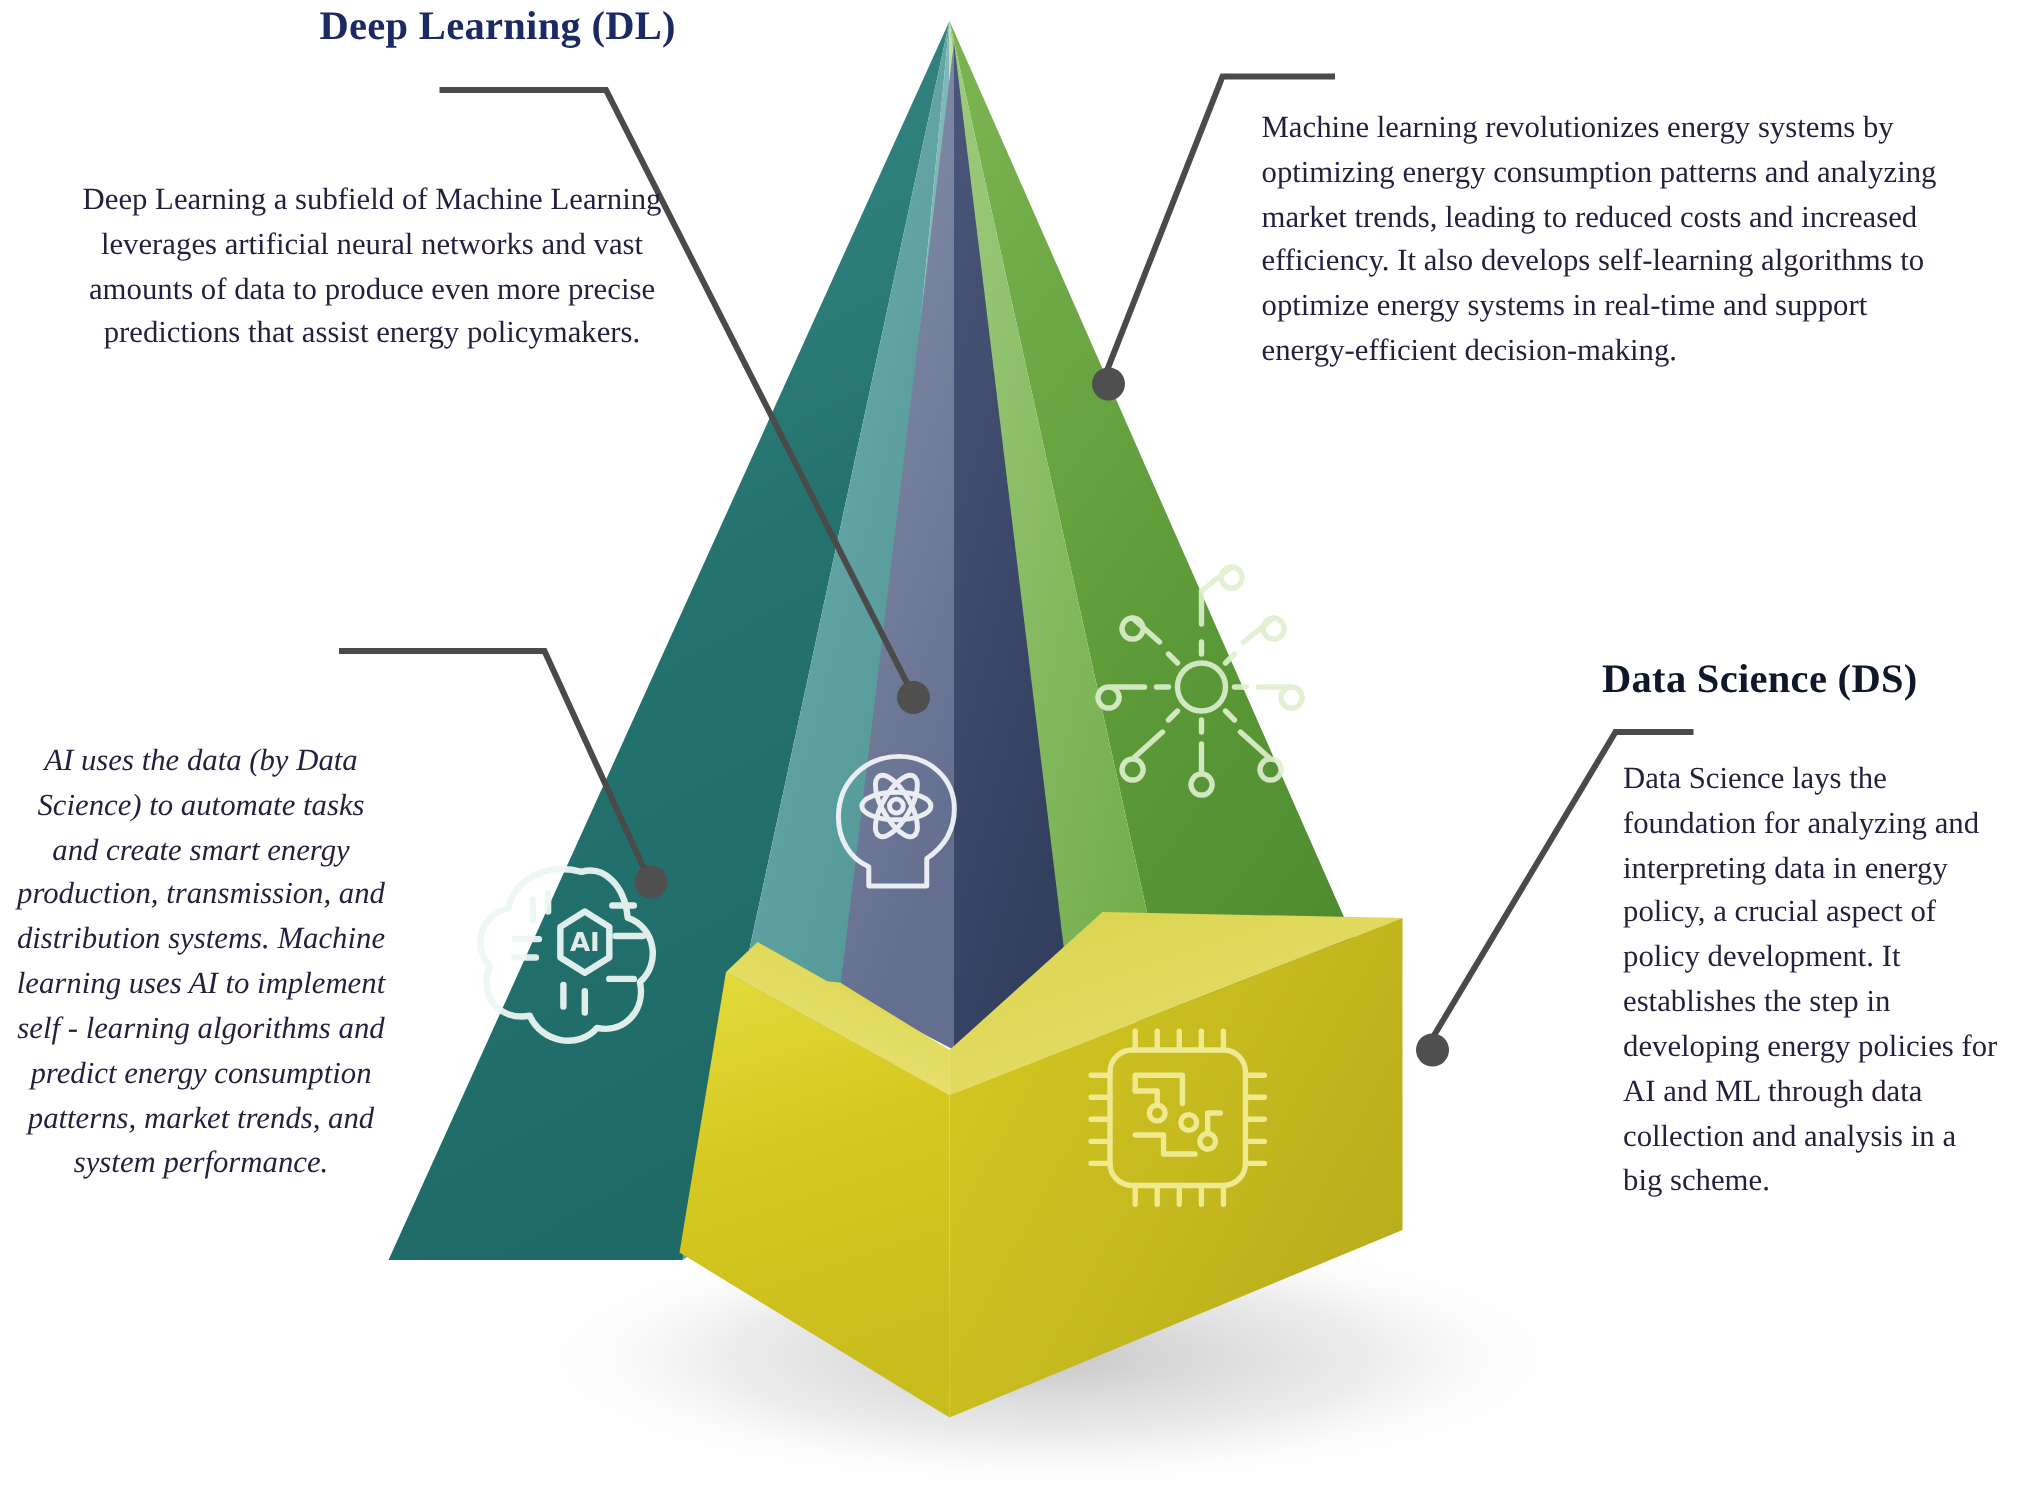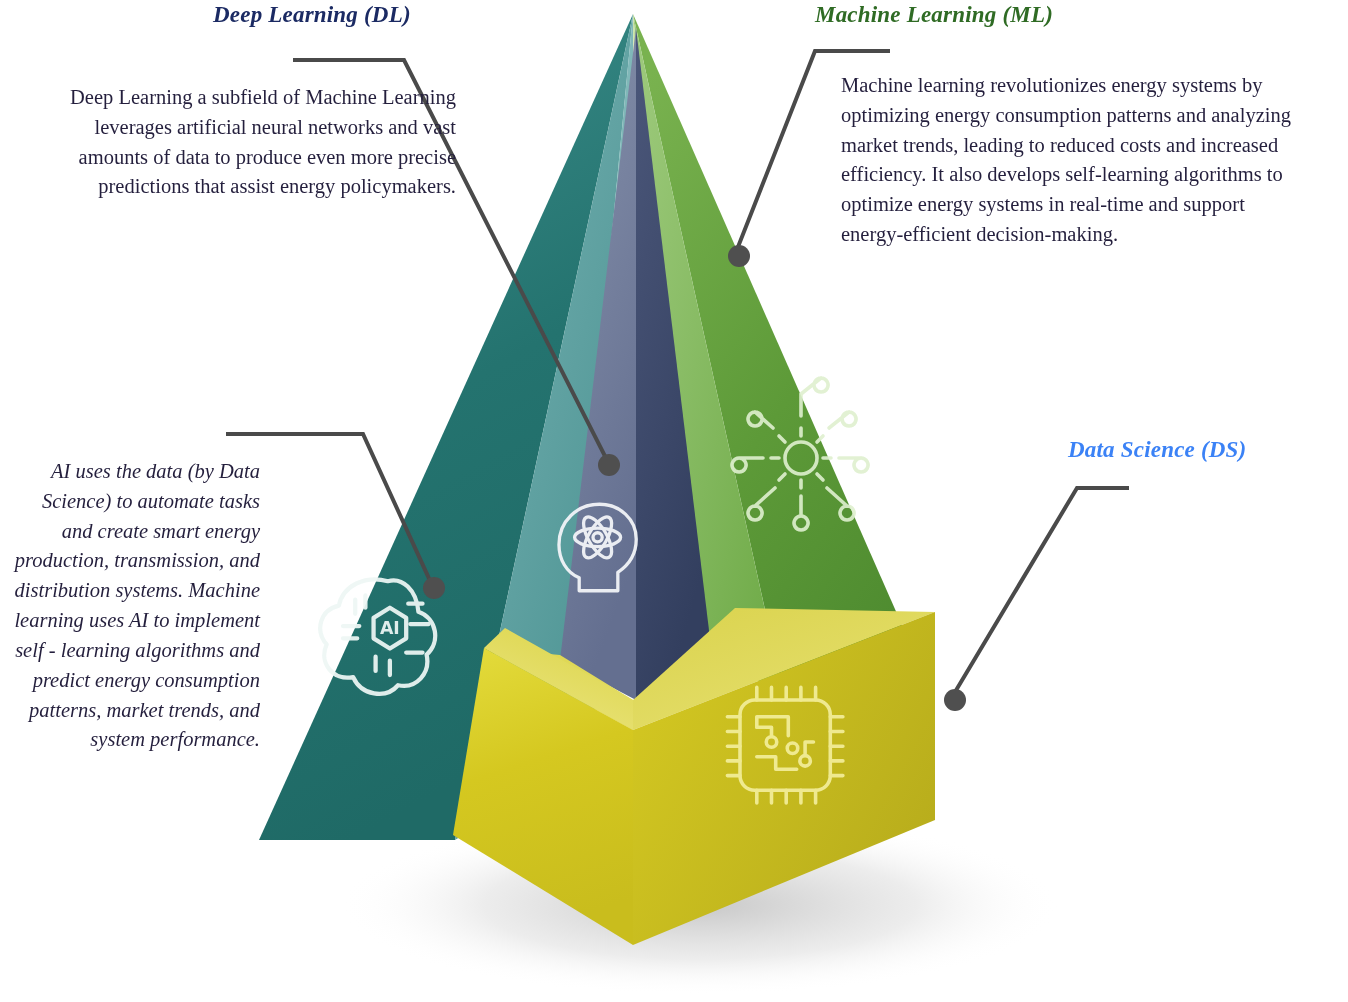--- a/index.html
+++ b/index.html
@@ -25,38 +25,37 @@
     left: 0;
     top: 0;
     width: 1348px;
     height: 1002px;
   }
 
   
   .heading {
     position: absolute;
     font-weight: bold;
-    font-size: 23px;
+    font-size: 27px;
     letter-spacing: .2px;
     white-space: nowrap;
-    font-style: italic;
   }
   .body-text {
     position: absolute;
     font-size: 20.5px;
     line-height: 1.455;
     color: #241f3d;
   }
-  .ta-center { text-align: right; }
+  .ta-center { text-align: center; margin-top: 36px; }
   .ta-left   { text-align: left; }
 
   #heading-dl { left: 213px; top: 2px;  color: #1b2a63; }
   #heading-ml { left: 815px; top: 2px;  color: #2f6b24; }
   #heading-ai { left: 73px;  top: 371px; color: #14365e; }
-  #heading-ds { left: 1068px; top: 437px; color: #3b82f6; }
+  #heading-ds { left: 1068px; top: 437px; color: #0f172a; }
 
   #text-dl { left: 40px;  top: 83px;  width: 416px; }
   #text-ml { left: 841px; top: 71px;  width: 460px; }
   #text-ai { left: 8px;   top: 457px; width: 252px; font-style: italic; }
   #text-ds { left: 1082px; top: 505px; width: 252px; }
 </style>
 </head>
 <body>
 
 <div id="stage">
@@ -215,20 +214,20 @@
       <circle cx="434" cy="588" r="11" fill="#4f4f4f" stroke="none"></circle>
 
       <path d="M1127,488 L1077,488 L952,697"></path>
       <circle cx="955" cy="700" r="11" fill="#4f4f4f" stroke="none"></circle>
     </g>
   </svg>
 
   <div class="heading" id="heading-dl">Deep Learning (DL)</div>
   <div class="body-text ta-center" id="text-dl">Deep Learning a subfield of Machine Learning leverages artificial neural networks and vast amounts of data to produce even more precise predictions that assist energy policymakers.</div>
 
-  <div class="heading" id="heading-ml">Machine Learning (ML)</div>
   <div class="body-text ta-left" id="text-ml">Machine learning revolutionizes energy systems by optimizing energy consumption patterns and analyzing market trends, leading to reduced costs and increased efficiency. It also develops self-learning algorithms to optimize energy systems in real-time and support energy-efficient decision-making.</div>
 
   <div class="body-text ta-center" id="text-ai">AI uses the data (by Data Science) to automate tasks and create smart energy production, transmission, and distribution systems. Machine learning uses AI to implement self - learning algorithms and predict energy consumption patterns, market trends, and system performance.</div>
 
   <div class="heading" id="heading-ds">Data Science (DS)</div>
+  <div class="body-text ta-left" id="text-ds">Data Science lays the foundation for analyzing and interpreting data in energy policy, a crucial aspect of policy development. It establishes the step in developing energy policies for AI and ML through data collection and analysis in a big scheme.</div>
 
 </div>
 
 </body></html>

